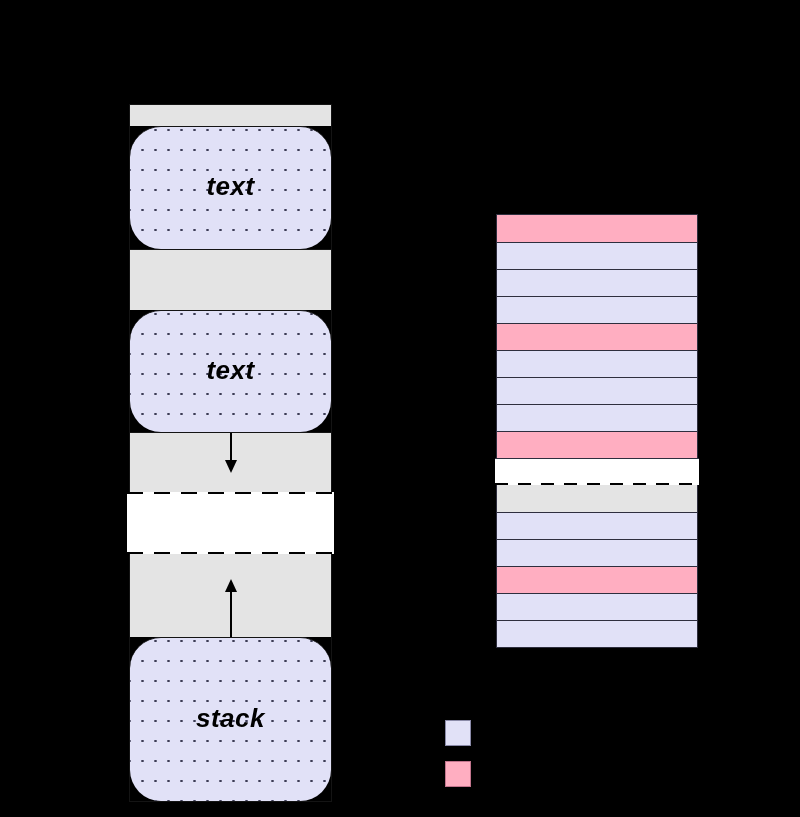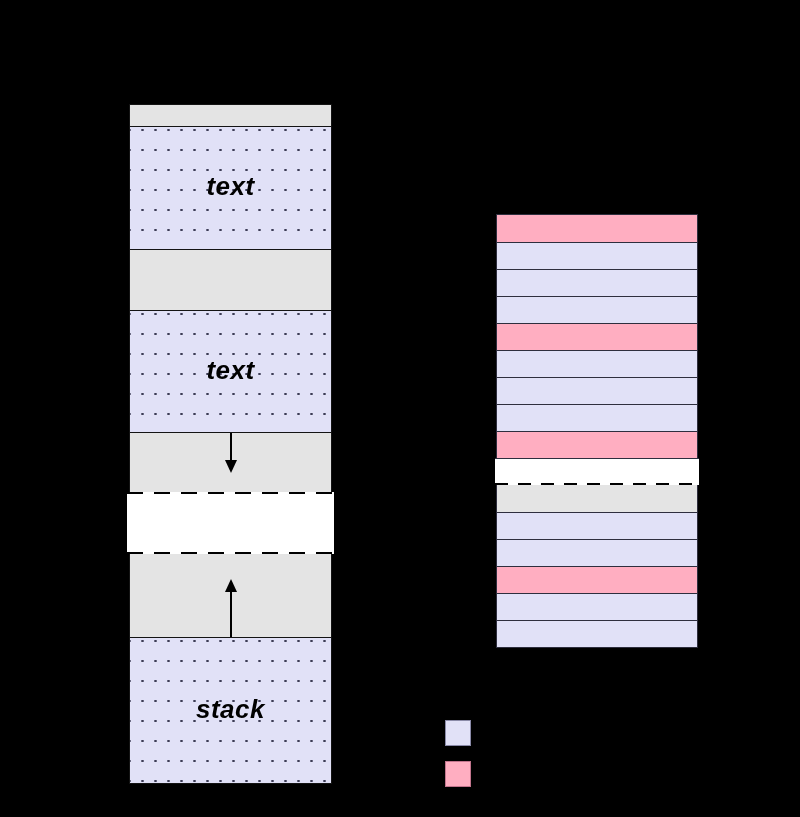--- a/index.html
+++ b/index.html
@@ -21,20 +21,21 @@
   }
   .seg { box-sizing:border-box; border-top:1px solid var(--segment-border); position:relative; }
   .seg:first-child { border-top:none; }
 
   .seg-gray   { background:var(--gray); }
   .seg-dotted {
     background-color:var(--lavender);
     background-image:radial-gradient(circle, var(--dot) 1px, rgba(0,0,0,0) 1.4px);
     background-size:13px 20px;
     background-position:6px 13px;
+    border-radius:31px;
   }
   .seg-white  {
     background:var(--white);
     border-top:none;
     margin:0 -3px;
     position:relative;
     z-index:2;
   }
   .seg-white::before, .seg-white::after {
     content:""; position:absolute; left:0; right:0; height:2px;
@@ -44,21 +45,21 @@
   .seg-white::after  { bottom:0; }
   .seg-white + .seg  { border-top:none; }
 
   .h-strip { height:21px; }
   .h-text  { height:123px; }
   .h-gap1  { height:61px; }
   .h-data  { height:122px; }
   .h-heap  { height:60px; }
   .h-hole  { height:62px; }
   .h-sgrow { height:83px; }
-  .h-stack { height:146px;padding-left:42px; }
+  .h-stack { height:164px;padding-left:42px; }
 
   .seg-label {
     position:absolute; left:0; right:0; top:50%;
     transform:translateY(-54%);
     text-align:center;
     font-style:italic; font-weight:bold; font-size:26px; color:#000;
     letter-spacing:0.5px;
   }
 
   

